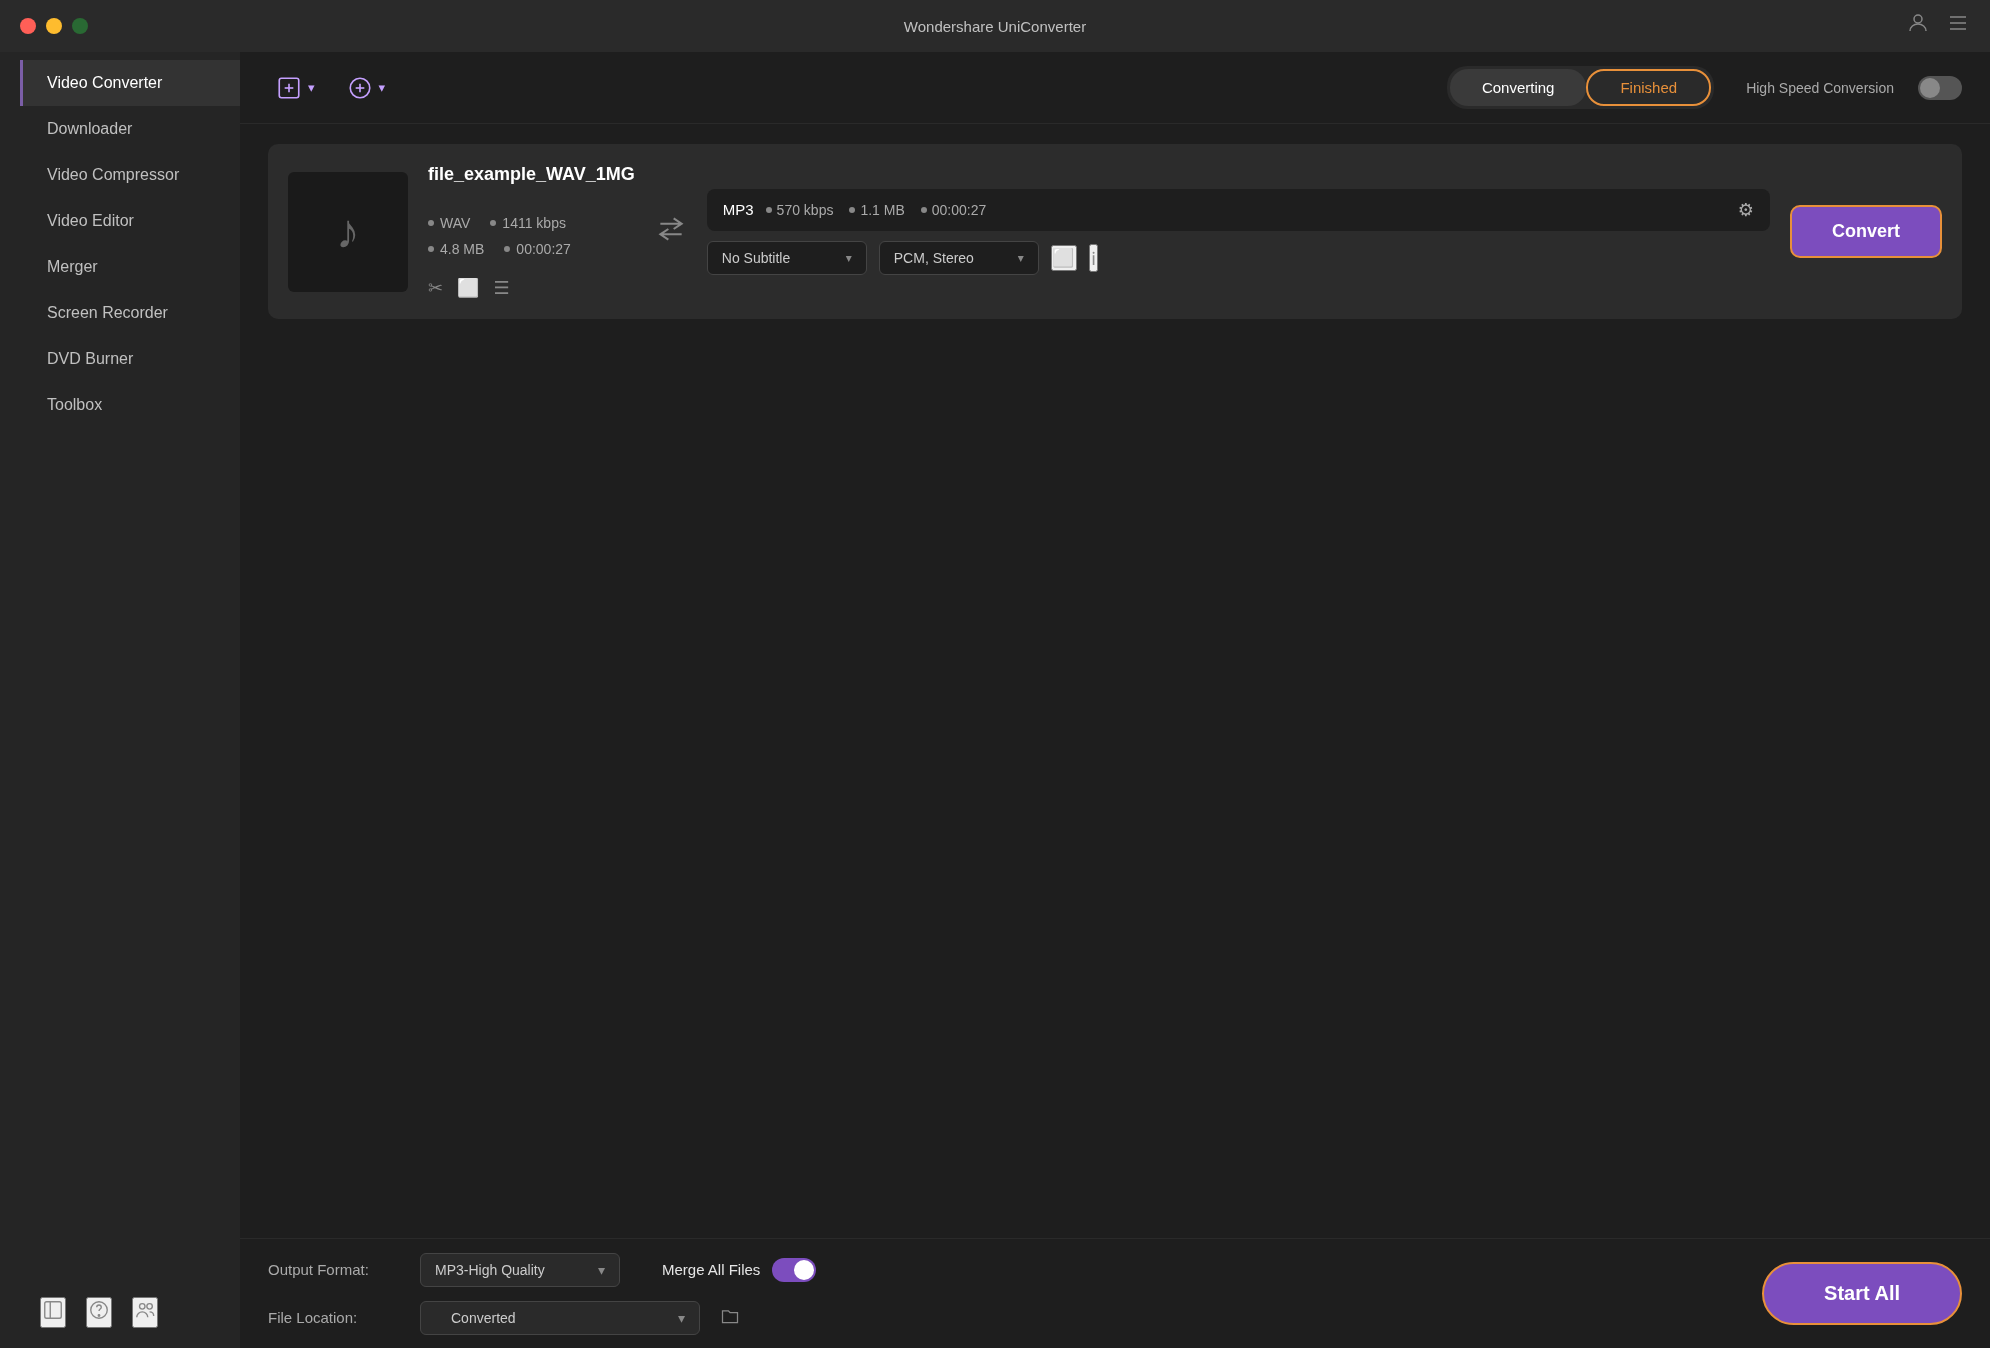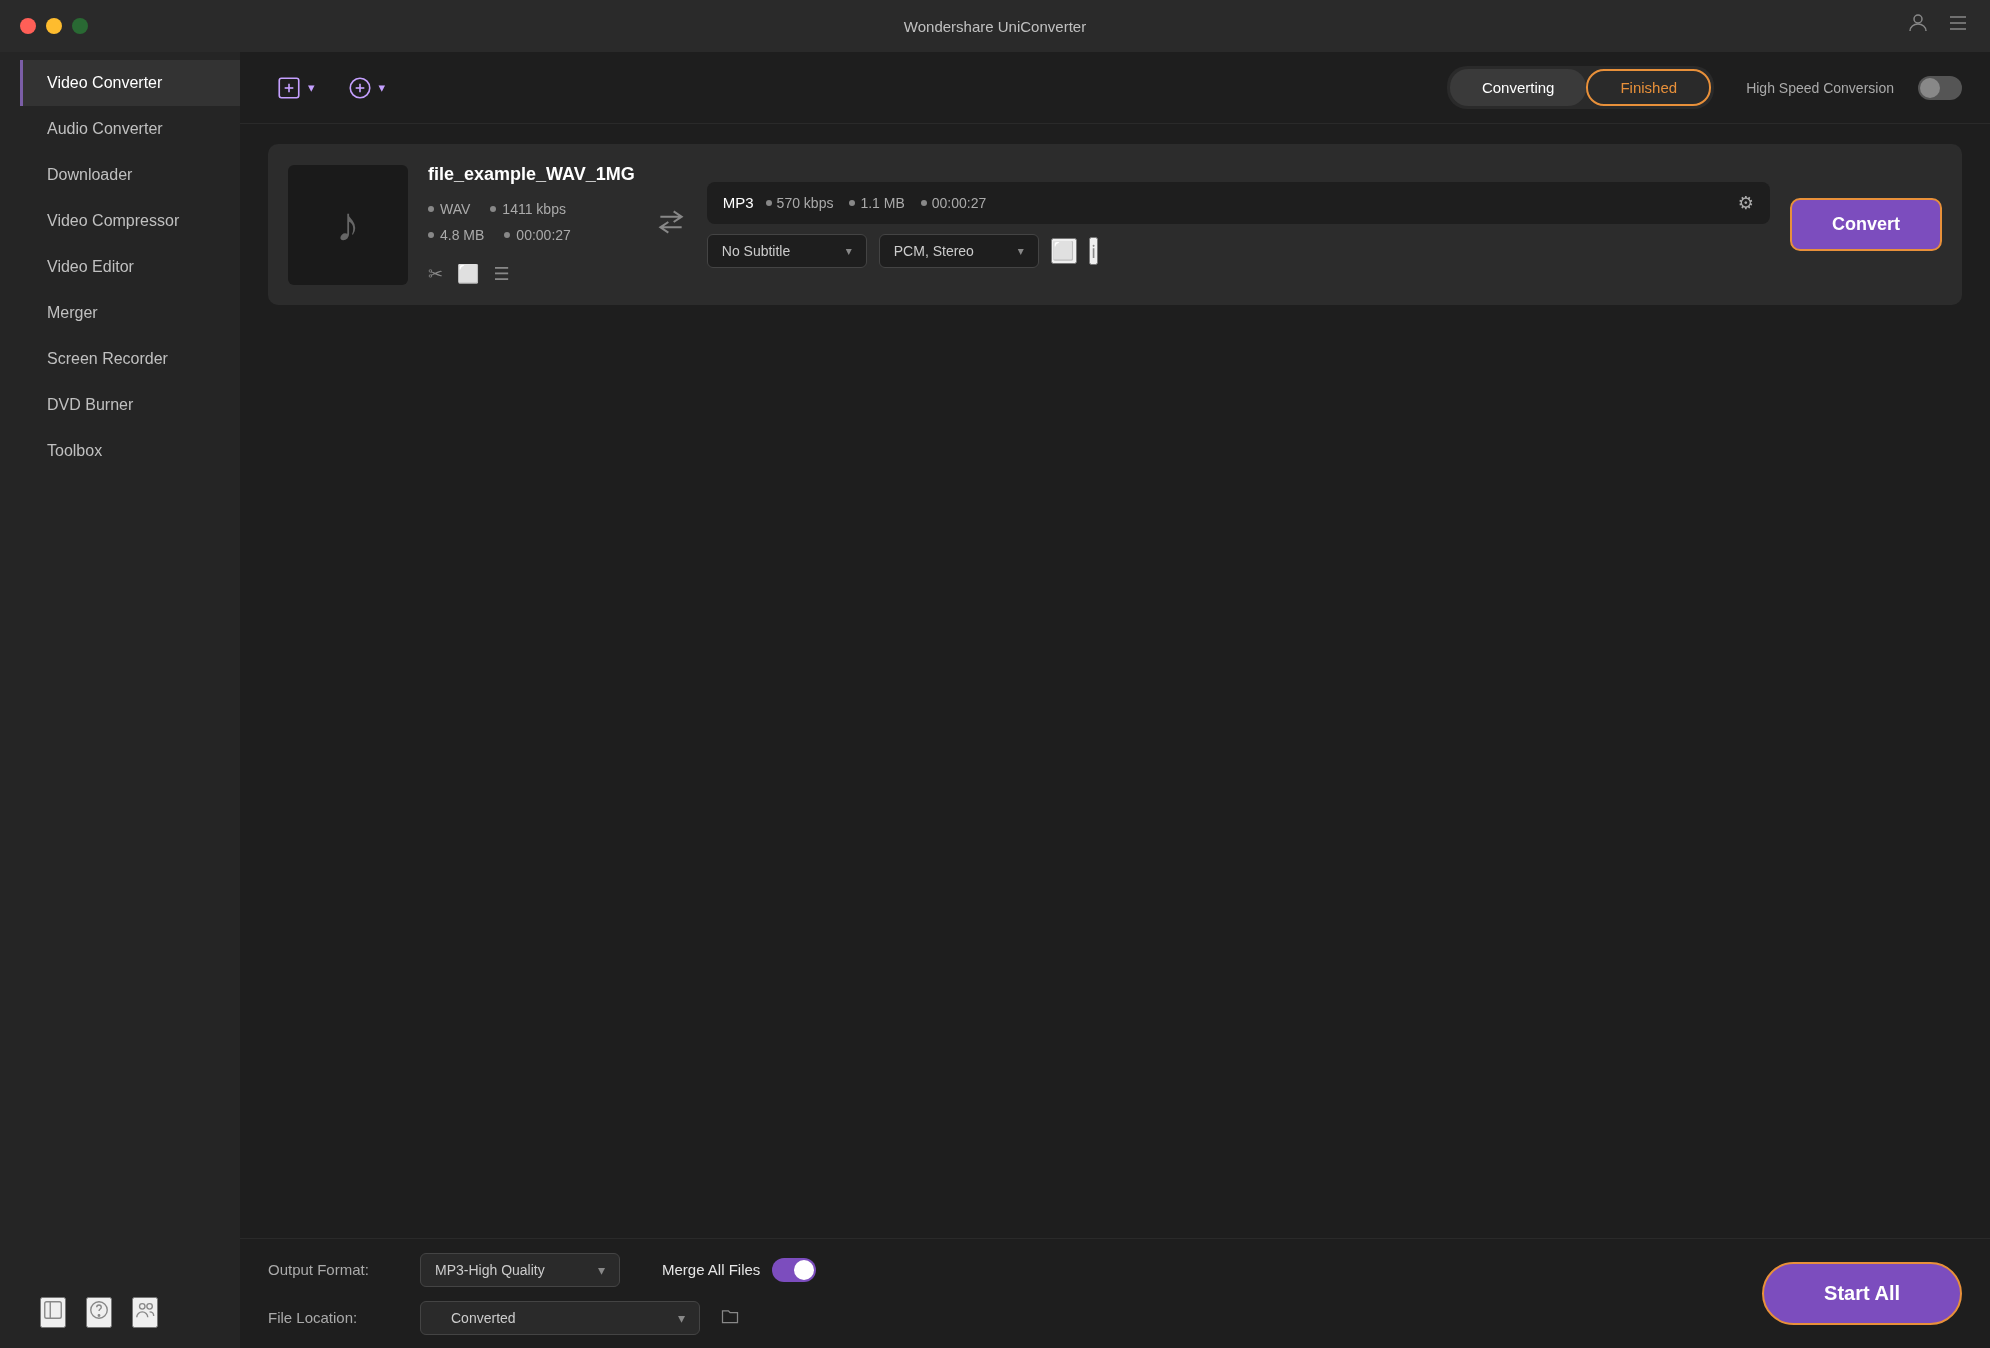--- a/index.html
+++ b/index.html
@@ -217,21 +217,21 @@
       display: flex;
       flex-direction: column;
       gap: 10px;
       flex-shrink: 0;
       min-width: 180px;
     }
     .file-name {
       font-size: 18px;
       font-weight: 600;
       color: #fff;
-      margin-bottom: 6px;
+      margin-bottom: 20px;
     }
     .file-meta {
       display: flex;
       gap: 20px;
       font-size: 14px;
       color: #aaa;
     }
     .meta-item {
       display: flex;
       align-items: center;
@@ -462,23 +462,20 @@
       </svg>
     </button>
   </div>
 </div>
 
 <div class="main-layout">
 
   <div class="sidebar">
     <div class="sidebar-item active">
       <span>Video Converter</span>
-    </div>
-    <div class="sidebar-item">
-      <span>Audio Converter</span>
     </div>
     <div class="sidebar-item">
       <span>Downloader</span>
     </div>
     <div class="sidebar-item">
       <span>Video Compressor</span>
     </div>
     <div class="sidebar-item">
       <span>Video Editor</span>
     </div>

